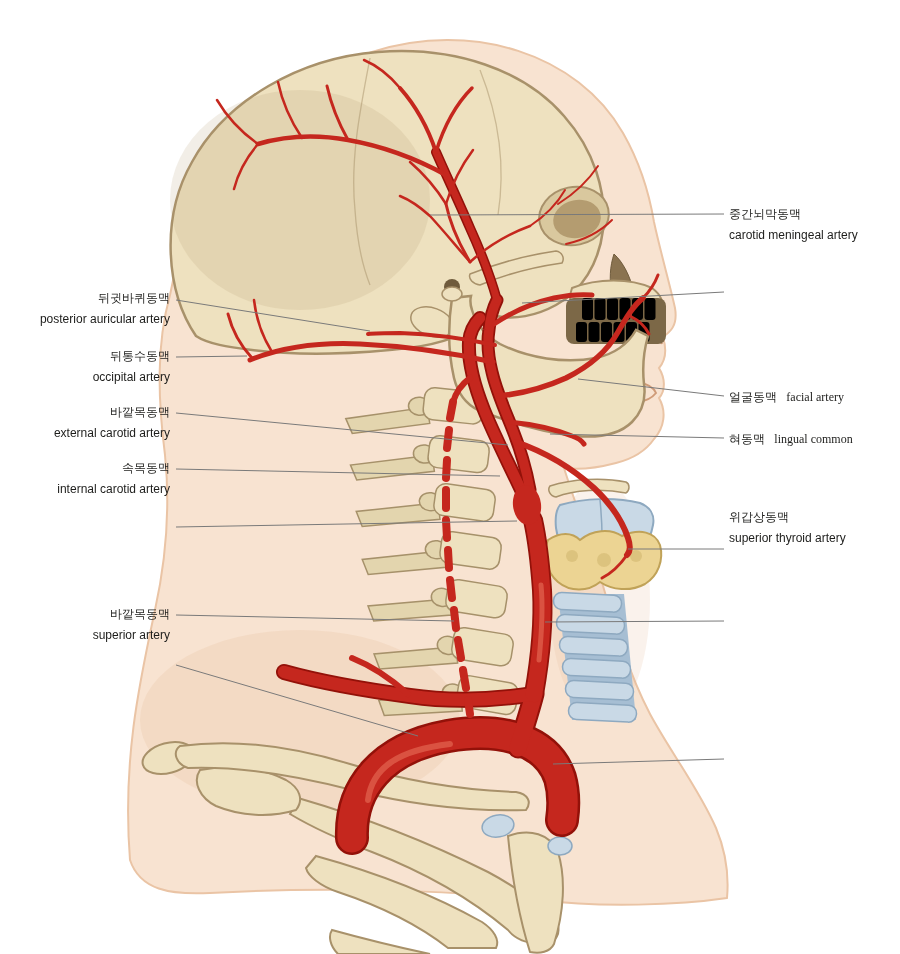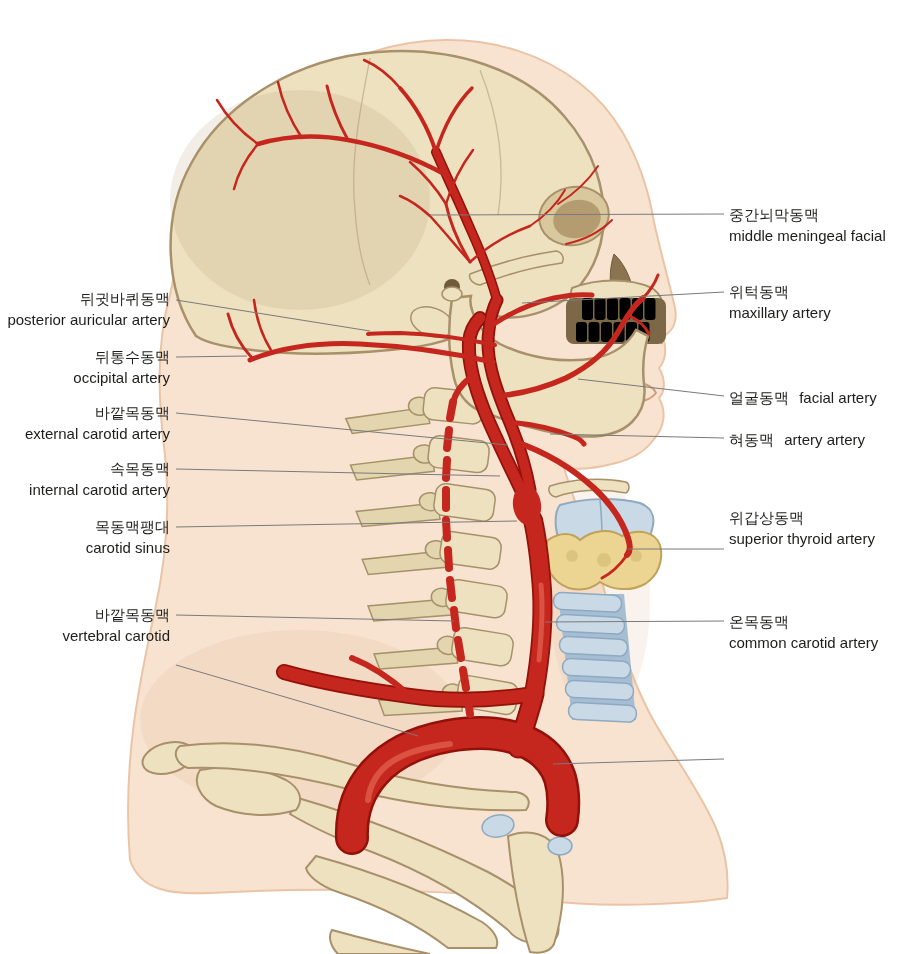--- a/index.html
+++ b/index.html
@@ -19,25 +19,25 @@
   .bn{fill:var(--bone);stroke:var(--bone_line);}
   .bn2{fill:var(--bone_dark);stroke:var(--bone_line);}
   .ct{fill:var(--cartilage);stroke:var(--cartilage_line);}
   .th{fill:var(--thyroid);stroke:var(--thyroid_line);}
   .ar{stroke:var(--artery);fill:none;stroke-linecap:round;stroke-linejoin:round;}
   .aru{stroke:var(--artery_dark);fill:none;stroke-linecap:round;stroke-linejoin:round;}
   .arf{fill:var(--artery);}
   .arh{stroke:var(--artery_hi);fill:none;stroke-linecap:round;opacity:.65;}
   .ldr{stroke:var(--leader);stroke-width:1;}
   .sut{stroke:var(--bone_line);fill:none;opacity:.5;}
-  .lbl{position:absolute;font-size:15px;line-height:21px;color:var(--text);white-space:nowrap;}
+  .lbl{position:absolute;font-size:12px;line-height:21px;color:var(--text);white-space:nowrap;}
   .lbl.left{right:730px;text-align:right;}
   .lbl.right{left:729px;text-align:left;}
   .lbl .ko,.lbl .en{display:block;}
-  .lbl.inline .ko,.lbl.inline .en{display:inline;}
+  .lbl.inline .ko,.lbl.inline .en{display:inline;font-family:Liberation Serif, serif;}
   .lbl.inline .en{margin-left:6px;}
 </style>
 </head>
 <body>
 
 <div id="canvas">
 
 <svg width="900" height="954" viewBox="0 0 900 954">
   <defs>
     <g id="vertebra">
@@ -267,47 +267,35 @@
   <span class="en">posterior auricular artery</span>
 </div>
 <div class="lbl left" style="top:458px">
   <span class="ko">속목동맥</span>
   <span class="en">internal carotid artery</span>
 </div>
 <div class="lbl left" style="top:402px">
   <span class="ko">바깥목동맥</span>
   <span class="en">external carotid artery</span>
 </div>
-<div class="lbl left" style="top:516px">
-  <span class="ko">목동맥팽대</span>
-  <span class="en">carotid sinus</span>
-</div>
 <div class="lbl left" style="top:604px">
   <span class="ko">바깥목동맥</span>
-  <span class="en">vertebral carotid</span>
+  <span class="en">superior artery</span>
 </div>
 
 <div class="lbl right" style="top:204px">
   <span class="ko">중간뇌막동맥</span>
-  <span class="en">middle meningeal facial</span>
-</div>
-<div class="lbl right" style="top:281px">
-  <span class="ko">위턱동맥</span>
-  <span class="en">maxillary artery</span>
+  <span class="en">carotid meningeal artery</span>
 </div>
 <div class="lbl right inline" style="top:387px">
   <span class="ko">얼굴동맥</span>
   <span class="en">facial artery</span>
 </div>
 <div class="lbl right inline" style="top:429px">
   <span class="ko">혀동맥</span>
-  <span class="en">artery artery</span>
+  <span class="en">lingual common</span>
 </div>
 <div class="lbl right" style="top:507px">
   <span class="ko">위갑상동맥</span>
   <span class="en">superior thyroid artery</span>
 </div>
-<div class="lbl right" style="top:611px">
-  <span class="ko">온목동맥</span>
-  <span class="en">common carotid artery</span>
-</div>
 
 </div>
 
 </body></html>

